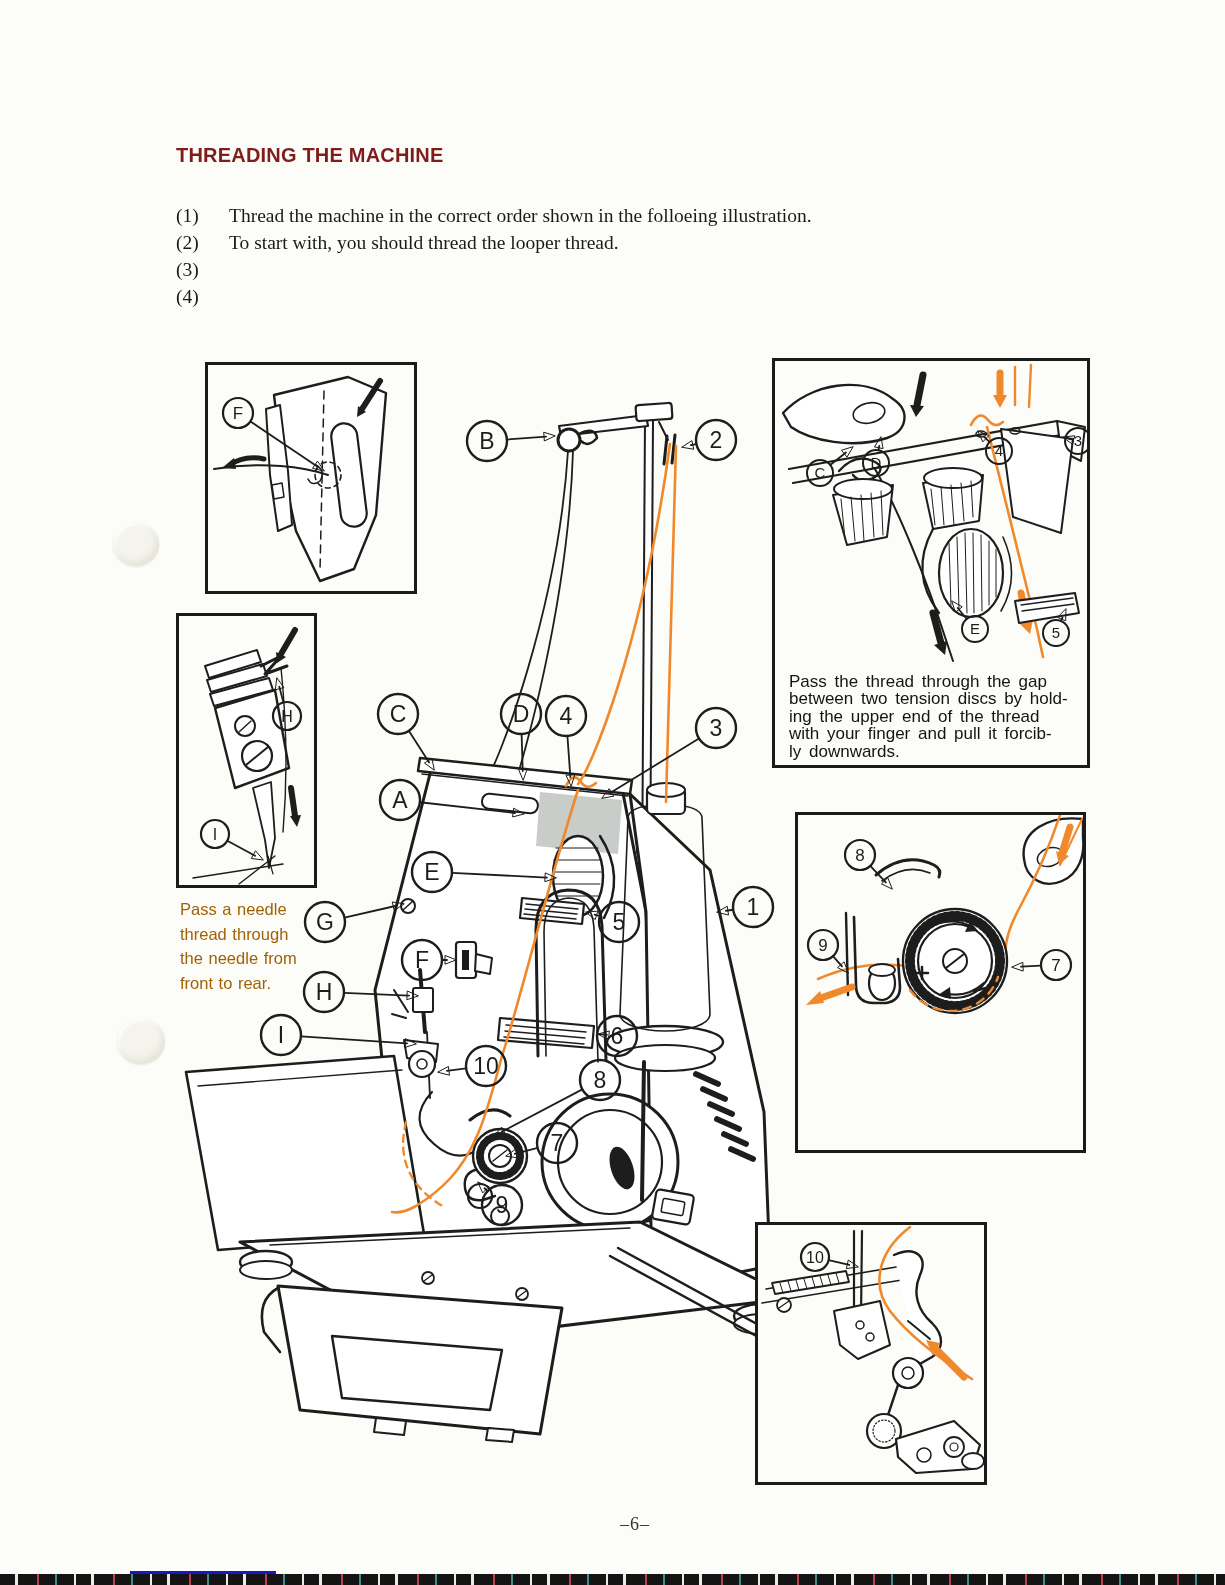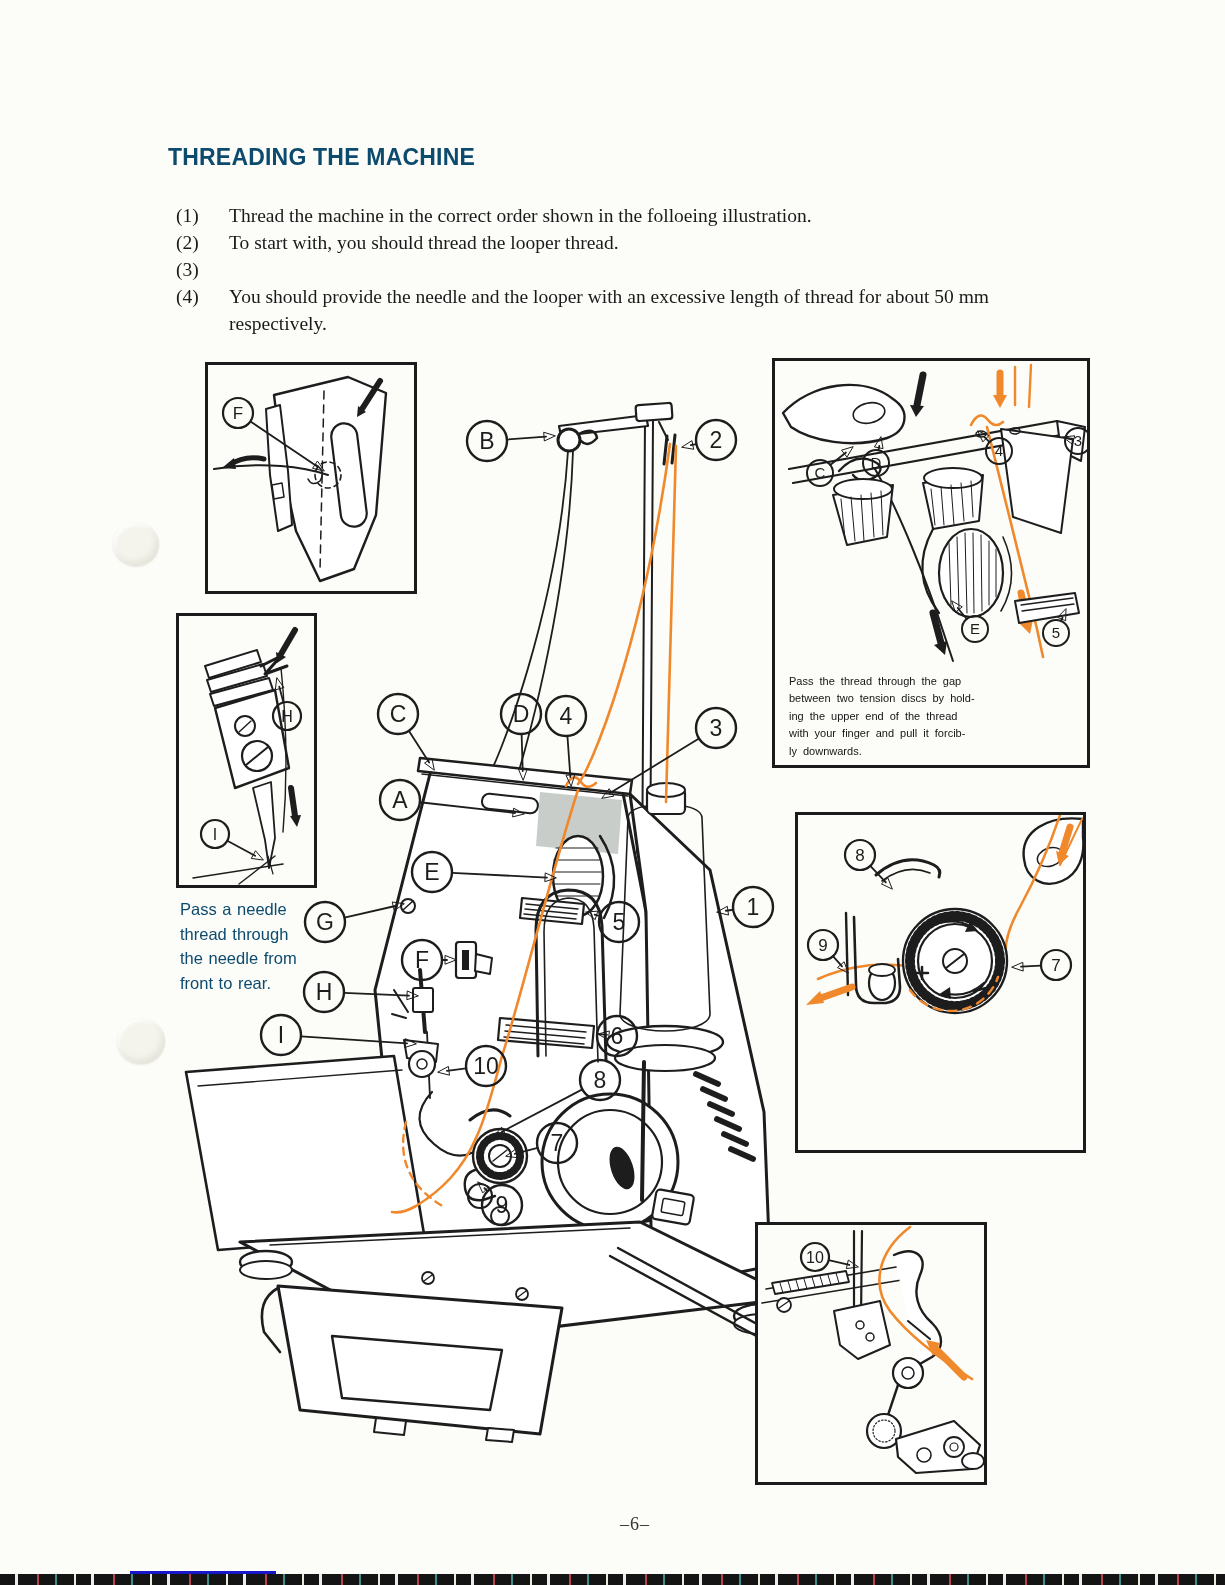--- a/index.html
+++ b/index.html
@@ -3,40 +3,40 @@
 <meta charset="utf-8">
 <style>
   html,body { margin:0; padding:0; }
   body {
     width:1225px; height:1585px; position:relative; overflow:hidden;
     background:#fcfcf8; color:#1d1d1d;
     font-family:"Liberation Sans", sans-serif;
   }
   .abs { position:absolute; }
   #title {
-    position:absolute; left:168px; top:144px;
-    font-size:23px; font-weight:bold; letter-spacing:.2px; color:#0c4a6e;
+    position:absolute; left:176px; top:144px;
+    font-size:20px; font-weight:bold; letter-spacing:.2px; color:#7f1d1d;
   }
   #instructions {
     position:absolute; left:176px; top:202px; width:950px;
     font-family:"Liberation Serif", serif; font-size:19.5px; line-height:27px; color:#1a1a1a;
   }
   .instr-row { display:flex; }
   .instr-num { width:53px; flex:none; }
   .instr-text { white-space:pre-line; }
   .inset {
     position:absolute; border:3px solid #1b1b1b; background:#fcfcf8; box-sizing:border-box;
   }
   .cap {
     position:absolute; white-space:pre-line; color:#141414;
-    font-size:11px; line-height:17.4px; word-spacing:3px;
+    font-size:17px; line-height:17.4px; word-spacing:3px;
   }
   #needle-caption {
     position:absolute; left:180px; top:897px; width:165px;
-    font-size:16.5px; line-height:24.5px; word-spacing:1px; white-space:pre-line; color:#0c4a6e;
+    font-size:16.5px; line-height:24.5px; word-spacing:1px; white-space:pre-line; color:#a16207;
   }
   #page-number {
     position:absolute; left:580px; top:1514px; width:110px; text-align:center;
     font-family:"Liberation Serif", serif; font-size:18px; letter-spacing:1px; color:#333;
   }
   .hole {
     position:absolute; border-radius:50%; background:#f4f4ec;
     box-shadow: inset -3px -4px 6px rgba(90,90,70,.10), inset 2px 3px 4px rgba(255,255,255,.9), 0 1px 2px rgba(120,120,100,.15);
   }
   #hole1 { left:113px; top:522px; width:46px; height:44px; }
@@ -268,22 +268,20 @@
   </div>
   <div class="instr-row">
     <span class="instr-num">(2)</span>
     <span class="instr-text">To start with, you should thread the looper thread.</span>
   </div>
   <div class="instr-row">
     <span class="instr-num">(3)</span>
   </div>
   <div class="instr-row">
     <span class="instr-num">(4)</span>
-    <span class="instr-text">You should provide the needle and the looper with an excessive length of thread for about 50 mm
-respectively.</span>
   </div>
 </div>
 
 <div class="inset" id="box1" style="left:205px; top:362px; width:212px; height:232px;">
   <svg id="svg-box1" width="206" height="226" viewBox="0 0 206 226">
     <path class="w" stroke-width="2.4" d="M66,30 L140,12 L178,28 L168,150 L146,204 L112,216 L88,166 L76,110 Z"></path>
     <rect class="w" stroke-width="2.2" x="128" y="58" width="26" height="104" rx="13" transform="rotate(-7 141 110)"></rect>
     <path class="w" stroke-width="2" d="M58,44 L72,40 L80,106 L84,160 L70,166 L62,110 Z"></path>
     <path class="w" stroke-width="1.5" d="M64,120 l10,-2 l2,14 l-10,2 Z"></path>
     <path stroke-width="1.5" stroke-dasharray="8 6" d="M116,26 L112,206"></path>

